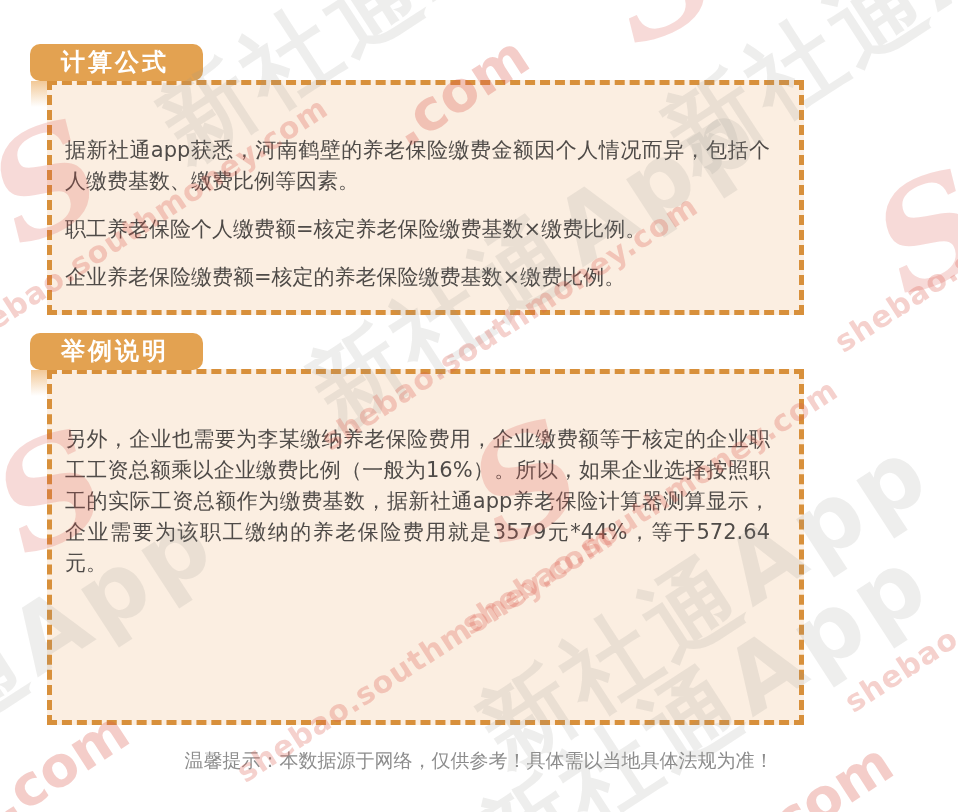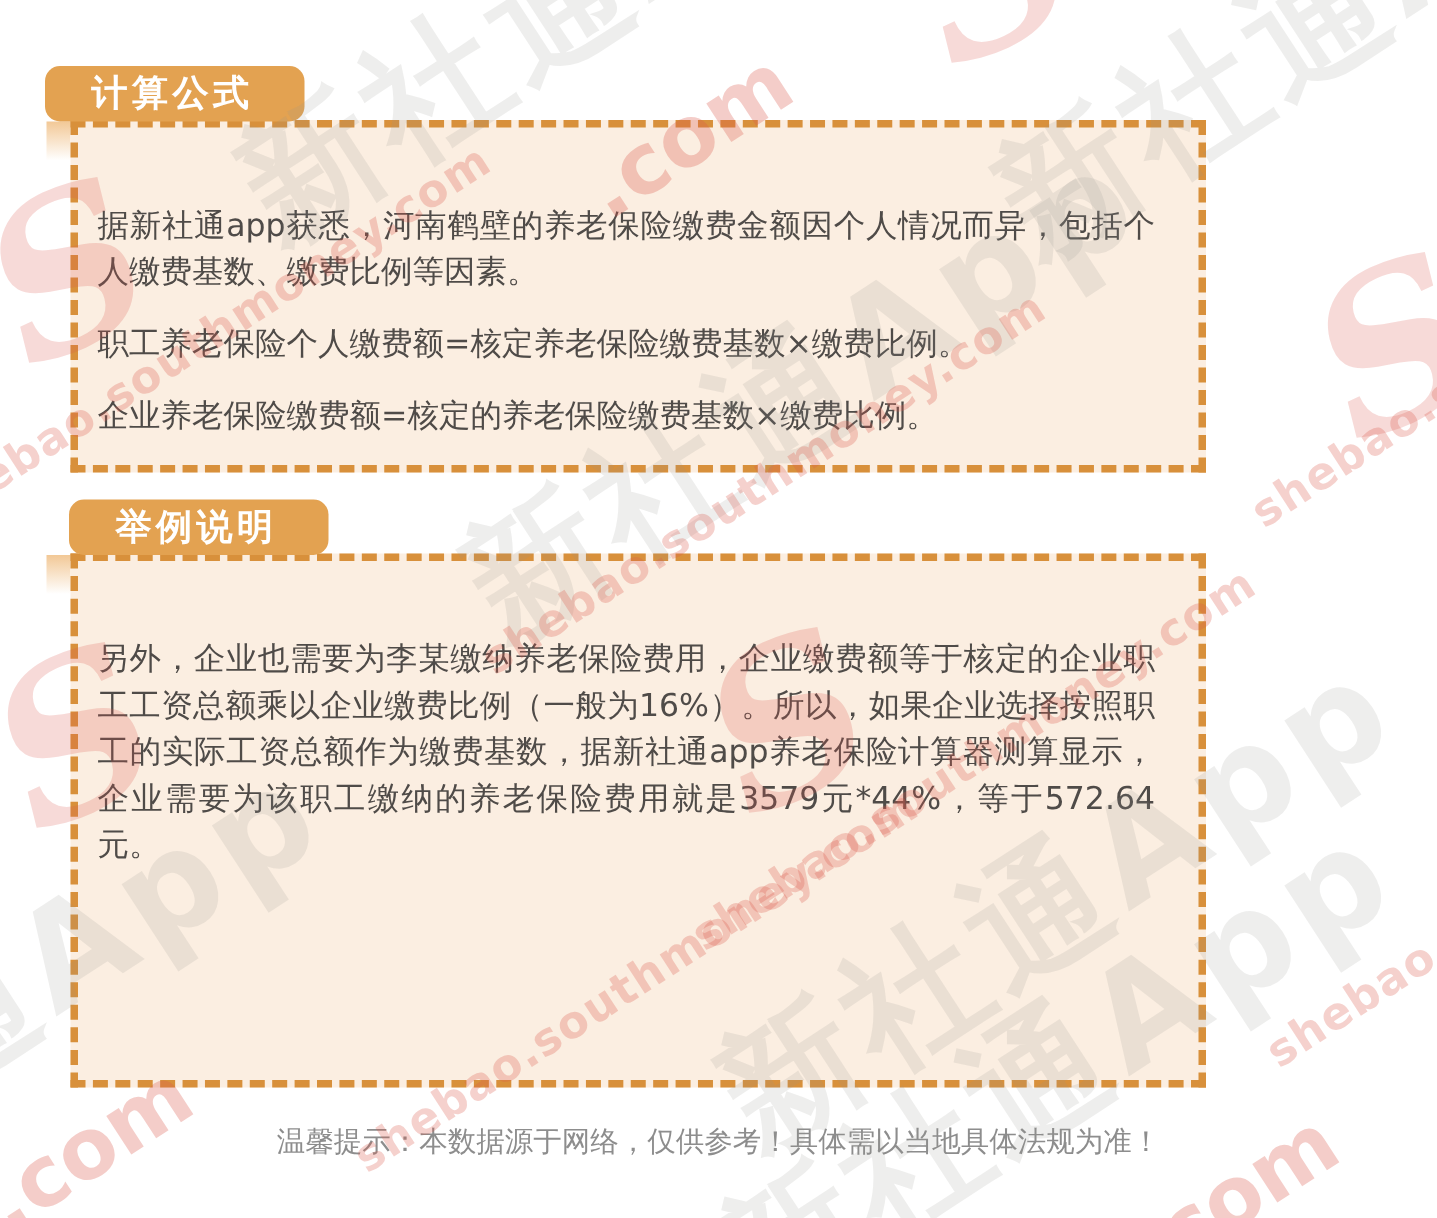--- a/index.html
+++ b/index.html
@@ -22,21 +22,21 @@
     background:linear-gradient(to bottom,#f2c896,rgba(242,200,150,0));
   }
   .panel{
     position:absolute;left:47px;width:757px;box-sizing:border-box;
     background:#fbeee1;border:5px dashed #d8903b;z-index:2;
     padding:50px 29px 0 13px;
   }
   #panel-1{top:80px;height:235px;}
   #panel-2{top:369px;height:356px;}
   #label-1{top:44px;}
-  #label-2{top:333px;margin-left:16px;}
+  #label-2{top:333px;}
   #tail-1{top:81px;}
   #tail-2{top:370px;}
   .panel p{
     margin:0 0 17px 0;font-size:21px;line-height:31px;color:#4f4b48;
     text-align:justify;
   }
 
   
   .footer{
     position:absolute;left:0;top:748px;width:958px;text-align:center;

